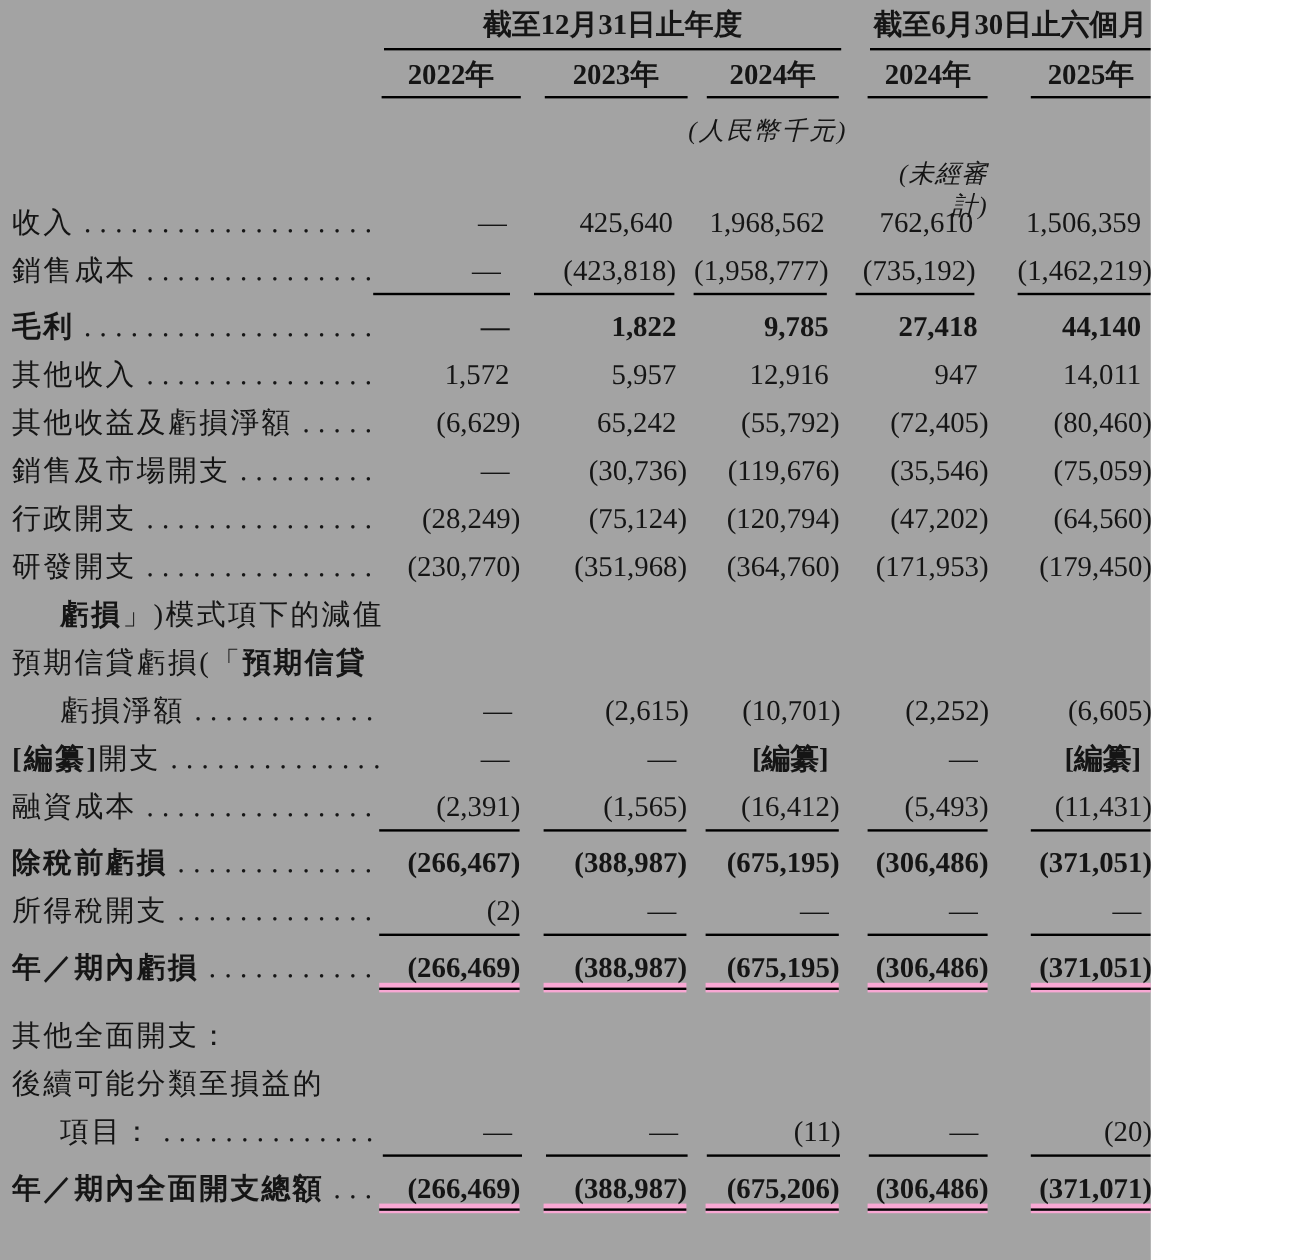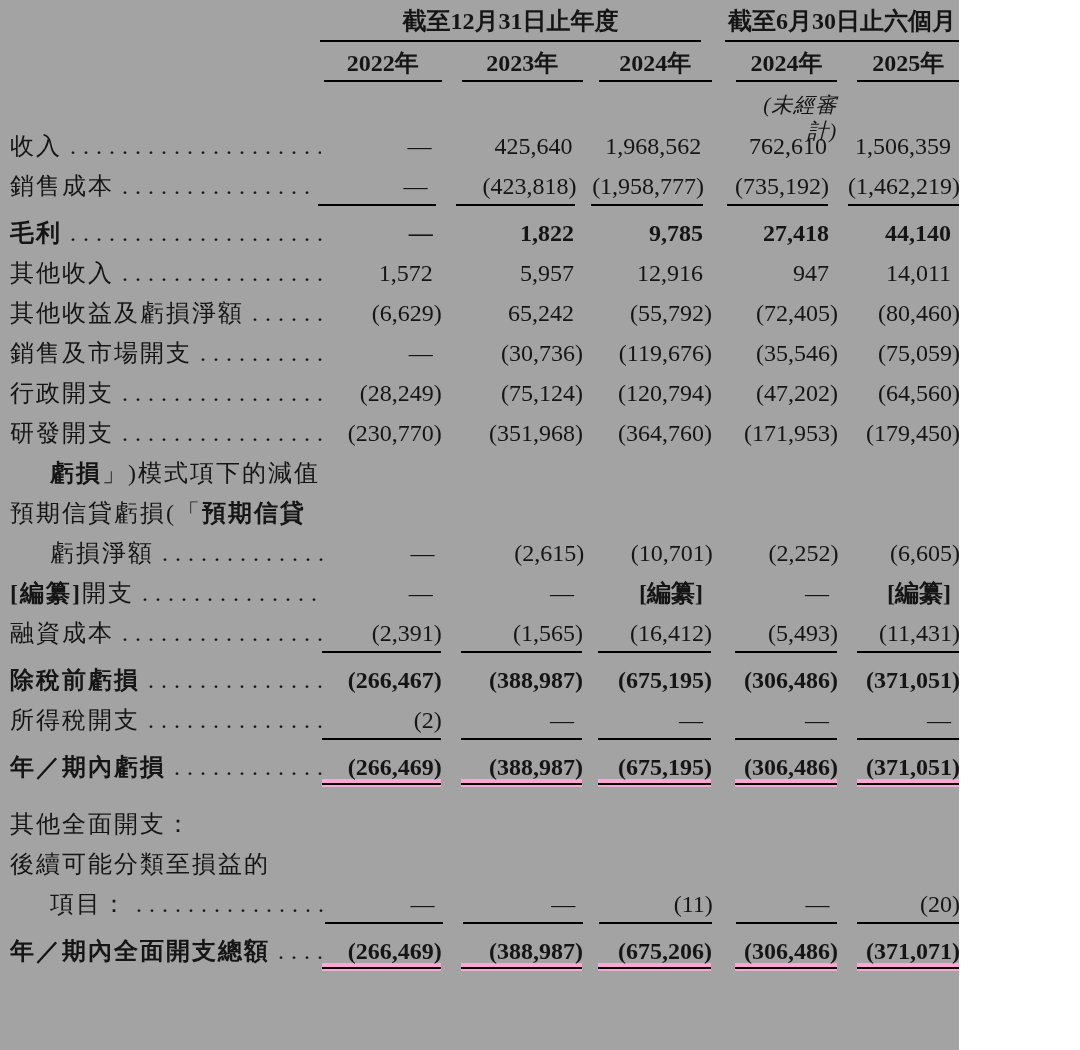--- a/index.html
+++ b/index.html
@@ -28,21 +28,21 @@
     flex:1;overflow:hidden;white-space:nowrap;
     margin-left:8px;padding-right:4px;
     letter-spacing:7px;font-weight:400;font-size:24px;
     color:#151515;
   }
   
   .c1{width:129px;margin-left:0;}
   .c2{width:132px;margin-left:20px;}
   .c3{width:123px;margin-left:16px;}
   .c4{width:111px;margin-left:24px;}
-  .c5{width:111px;margin-left:20px;font-family:Liberation Serif, serif;}
+  .c5{width:111px;margin-left:36px;font-family:Liberation Serif, serif;}
   .vc{box-sizing:border-box;text-align:right;padding-right:8px;white-space:nowrap;}
   .vc .paren{display:inline-block;margin-right:-9px;}
   
   .hdr-groups .grp{
     font-weight:700;text-align:center;
     line-height:30px;padding-bottom:4px;
     border-bottom:2.5px solid #000;
     box-sizing:border-box;
   }
   .grp1{width:420px;margin-left:0;}
@@ -90,20 +90,24 @@
       </div>
     </div>
     <div class="row hdr-years" id="year-row">
       <div class="lbl"></div>
     <div class="c1 yc">2022年</div>
         <div class="c2 yc">2023年</div>
         <div class="c3 yc">2024年</div>
         <div class="c4 yc">2024年</div>
         <div class="c5 yc">2025年</div>
       </div>
+    <div class="row note-row">
+      <div class="lbl"></div>
+      <div class="note-span">(人民幣千元)</div>
+    </div>
     <div class="row note-row2">
       <div class="lbl"></div>
       <div class="c1"></div>
       <div class="c2"></div>
       <div class="c3"></div>
       <div class="c4 note-cell">(未經審計)</div>
       <div class="c5"></div>
     </div>
   </div>
   <div class="tbody" id="table-body">

